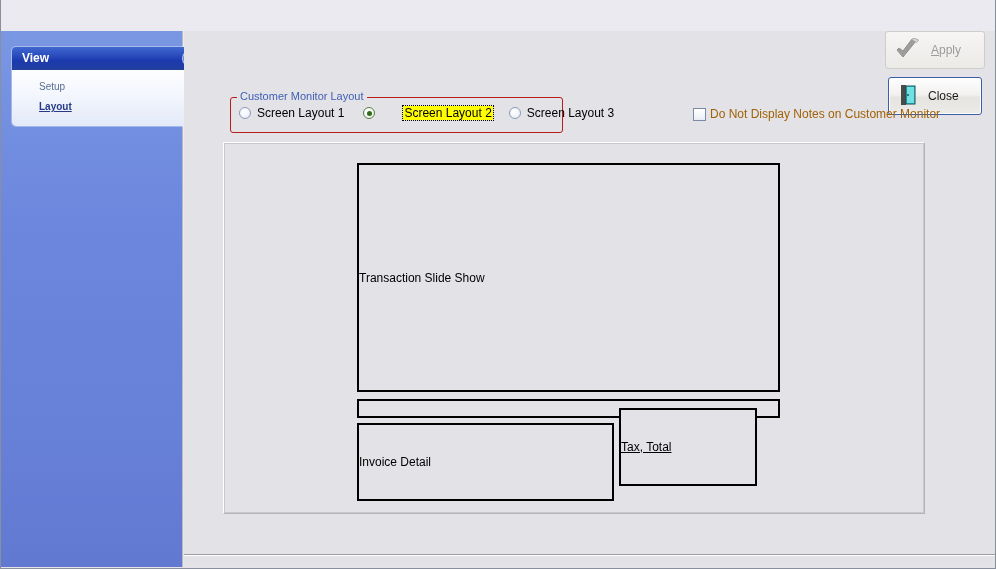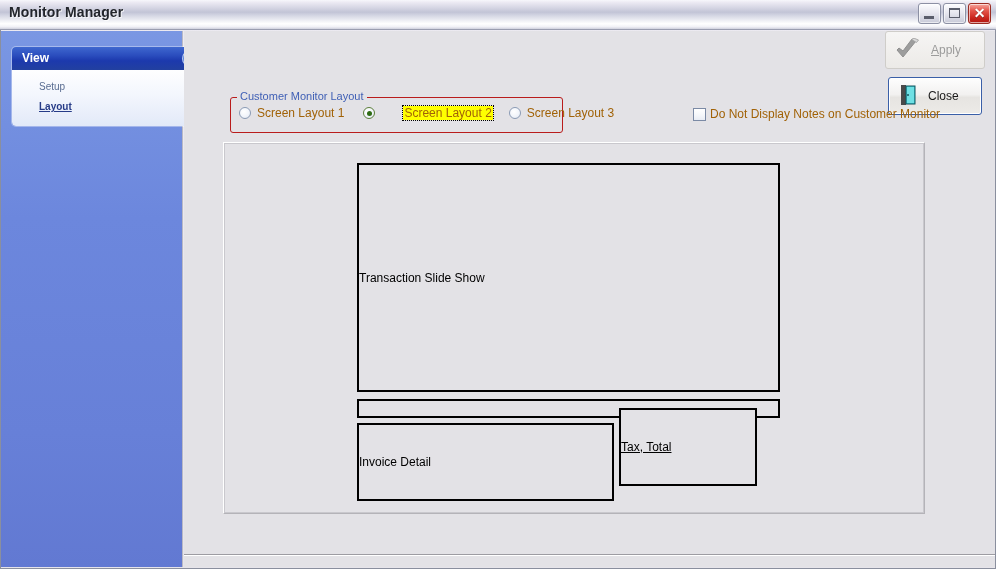--- a/index.html
+++ b/index.html
@@ -296,21 +296,21 @@
     left: 2.5px;
     top: 2.5px;
     width: 5px;
     height: 5px;
     border-radius: 50%;
     background: #2e6b14;
   }
   .radio-opt .radio-text {
     margin-left: 5px;
     font-size: 12px;
-    color: #a16207;
+    color: #000000;
     padding: 0 1px;
   }
   .radio-opt.selected .radio-text {
     background: #ffff00;
     outline: 1px dotted #000000;
     margin-left: 28px;
   }
   .radio-opt:nth-child(2) { margin-left: 14px; }
   .radio-opt:nth-child(3) { margin-left: 12px; }
 
@@ -406,34 +406,20 @@
     border-top: 1px solid #9d9ca2;
     border-bottom: 1px solid #ffffff;
   }
 </style>
 </head>
 <body>
 
 <div id="app">
   <div class="win-frame"></div>
 
-  <div class="titlebar">
-    <div class="titlebar-text">Monitor Manager</div>
-    <div class="win-buttons">
-      <div class="win-btn">
-        <span class="glyph-min"></span>
-      </div>
-      <div class="win-btn">
-        <span class="glyph-max"></span>
-      </div>
-      <div class="win-btn close">
-        <span class="glyph-x">✕</span>
-      </div>
-    </div>
-  </div>
 
   <div class="sidebar">
     <div class="task-group">
       <div class="task-header">
         <div class="task-header-title">View</div>
         <div class="task-chevron">
           <svg width="17" height="17" viewBox="0 0 17 17">
             <path d="M4.5 9.5 L8.5 5.5 L12.5 9.5" fill="none" stroke="#ffffff" stroke-width="1.6" stroke-linecap="square"></path>
             <path d="M4.5 12 L8.5 8 L12.5 12" fill="none" stroke="#ffffff" stroke-width="1.6" stroke-linecap="square"></path>
           </svg>

